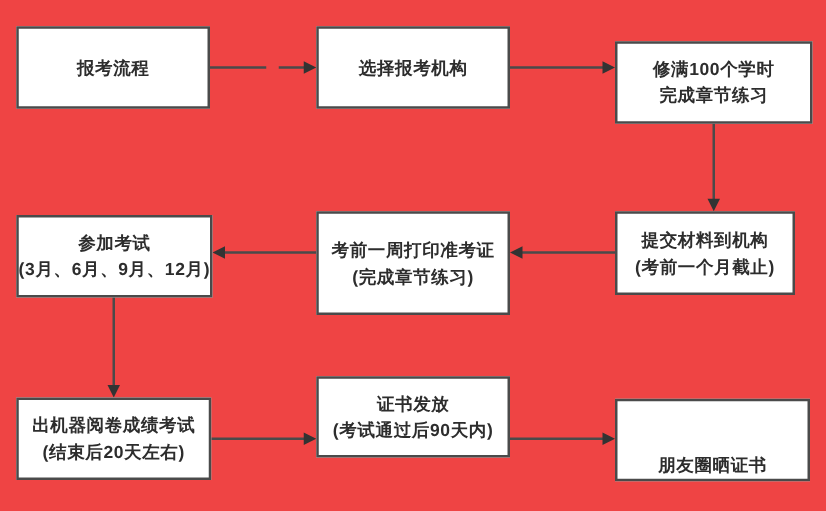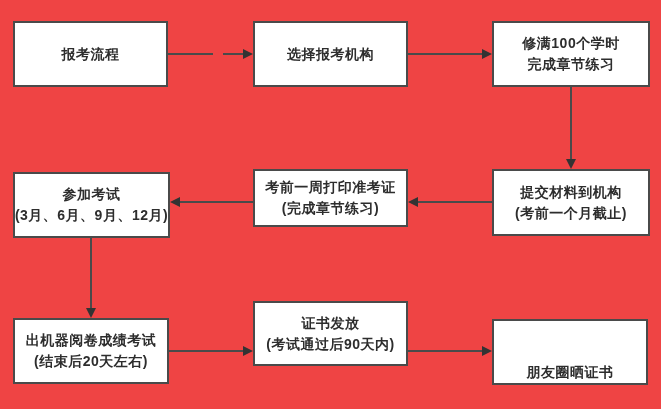--- a/index.html
+++ b/index.html
@@ -37,25 +37,25 @@
     font-size: 14px;
     font-weight: 700;
     color: #2d2d2d;
     line-height: 21px;
     letter-spacing: 0.5px;
     white-space: nowrap;
   }
   
   #box-start            { left: 13px;  top: 21px;  width: 155px; height: 66px; }
   #box-choose-agency    { left: 253px; top: 21px;  width: 155px; height: 66px; }
-  #box-study-hours      { left: 492px; top: 21px;  width: 158px; height: 66px; }
+  #box-study-hours      { left: 492px; top: 33px;  width: 158px; height: 66px; }
   
   #box-take-exam        { left: 13px;  top: 172px; width: 157px; height: 66px; }
-  #box-print-ticket     { left: 253px; top: 169px; width: 155px; height: 58px; }
-  #box-submit-materials { left: 492px; top: 169px; width: 158px; height: 67px; }
+  #box-print-ticket     { left: 253px; top: 169px; width: 155px; height: 83px; }
+  #box-submit-materials { left: 492px; top: 169px; width: 144px; height: 67px; }
   
   #box-results          { left: 13px;  top: 318px; width: 156px; height: 66px; }
   #box-certificate      { left: 253px; top: 301px; width: 155px; height: 65px; }
   #box-share            { left: 492px; top: 319px; width: 156px; height: 66px; justify-content: flex-end; }
 
   .conn {
     stroke: #4a4a4a;
     stroke-width: 2;
     fill: none;
   }

